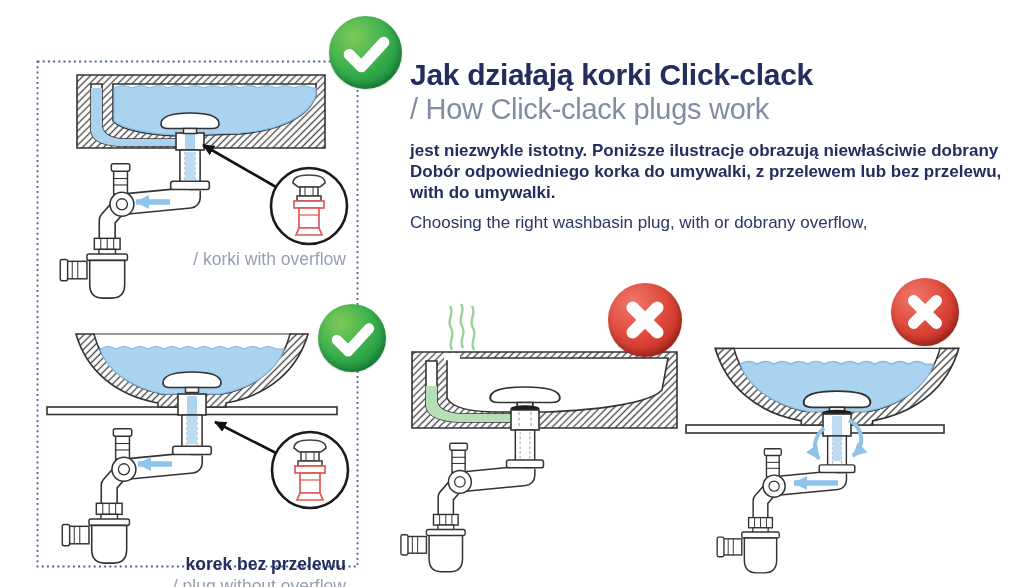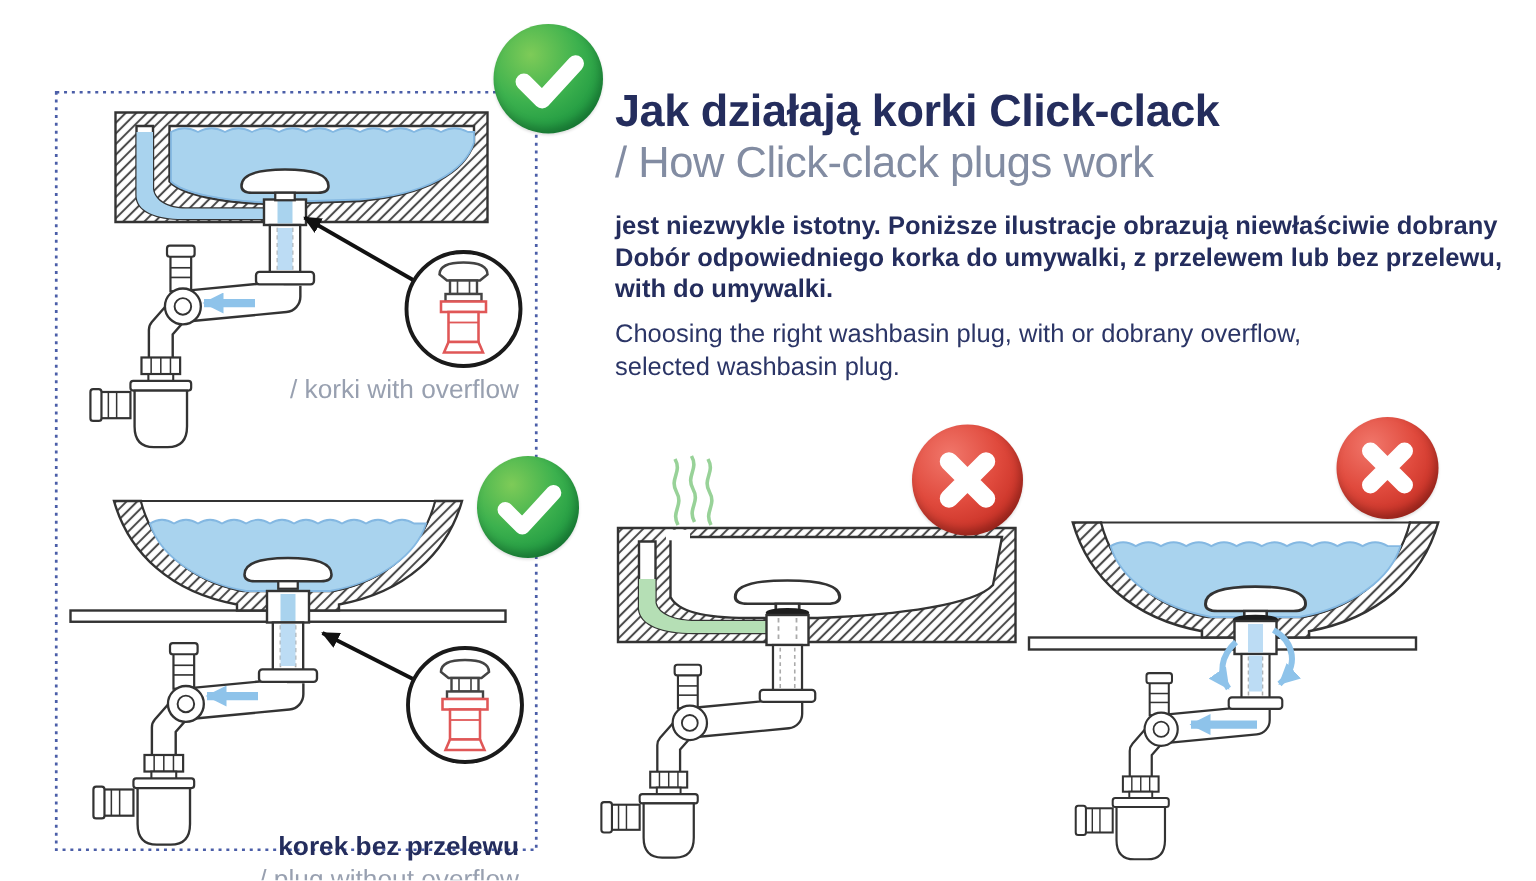--- a/index.html
+++ b/index.html
@@ -197,21 +197,20 @@
   <h1 class="title">Jak działają korki Click-clack</h1>
   <div class="subtitle">/ How Click-clack plugs work</div>
 
   <div class="intro-pl">
     <span class="line">jest niezwykle istotny. Poniższe ilustracje obrazują niewłaściwie dobrany</span>
     <span class="line">Dobór odpowiedniego korka do umywalki, z przelewem lub bez przelewu,</span>
     <span class="line">with do umywalki.</span>
   </div>
   <div class="intro-en">
     <span class="line">Choosing the right washbasin plug, with or dobrany overflow,</span>
-    <span class="line">selected washbasin plug.</span>
   </div>
 
   <div class="caption caption1">
     <span class="en">/ korki with overflow</span>
   </div>
   <div class="caption caption2">
     <span class="pl">korek bez przelewu</span>
     <span class="en">/ plug without overflow</span>
   </div>
 

